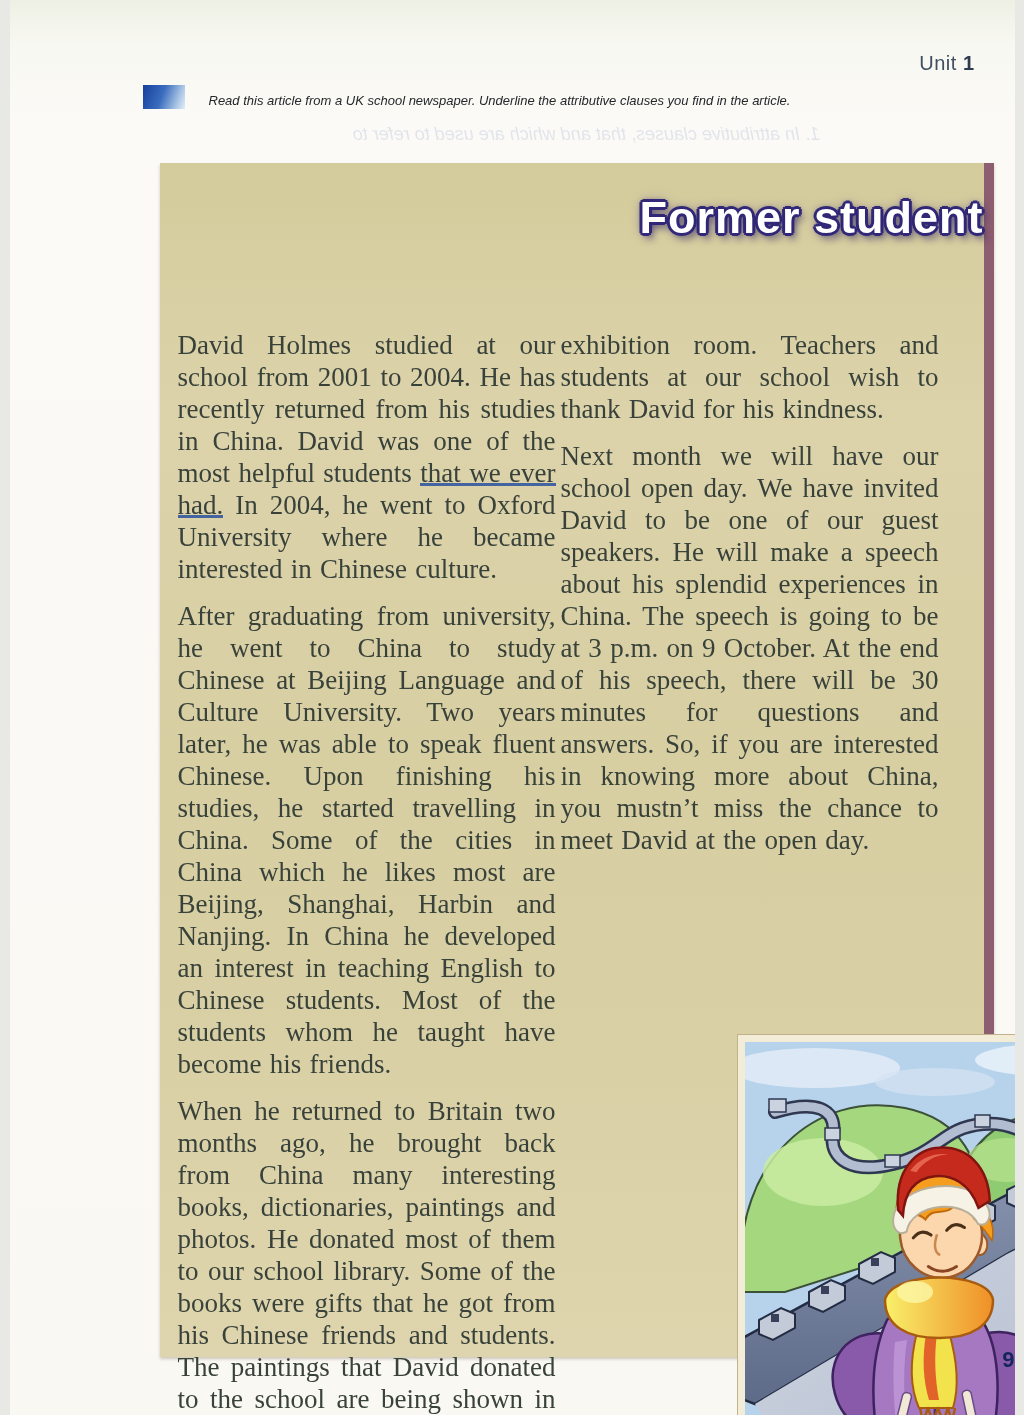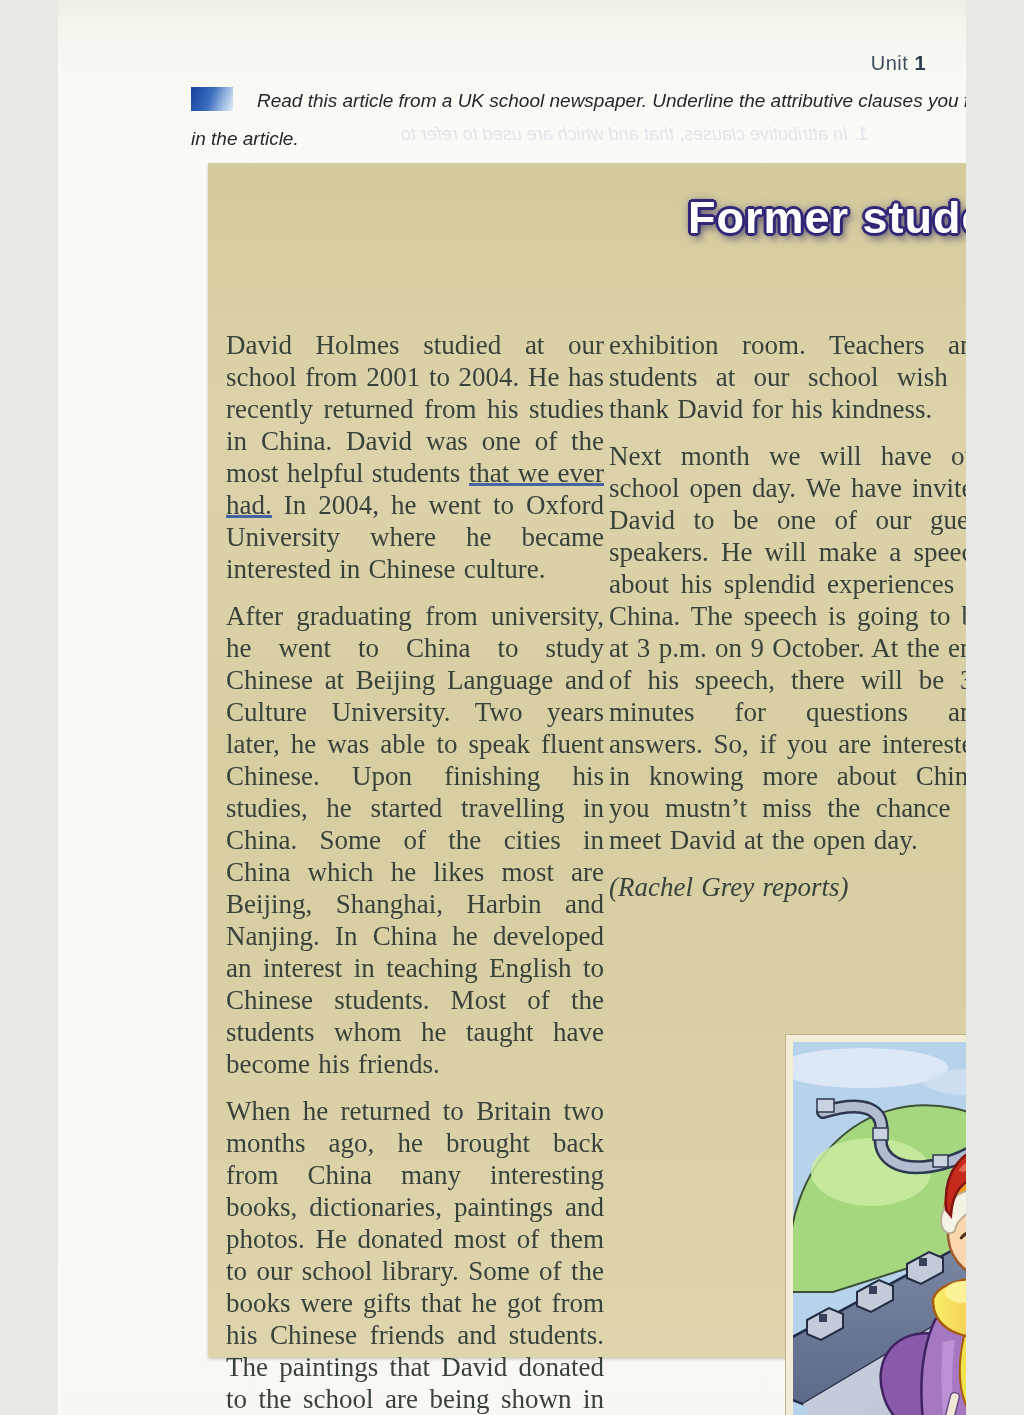--- a/index.html
+++ b/index.html
@@ -1,30 +1,30 @@
 <!DOCTYPE html>
 <html><head>
 <meta charset="utf-8">
 <style>
   html,body{margin:0;padding:0;background:#e8e8e4;}
   .page{
-    position:relative;width:908px;height:1415px;margin:0 auto;
+    position:relative;width:1005px;height:1415px;margin:0 auto;
     background:linear-gradient(180deg,#eef0e4 0%,#f8f8f2 45px,#fbfaf6 120px,#f9f8f3 100%);
     overflow:hidden;
     font-family:"Liberation Sans",sans-serif;
   }
   
   .unit-label{
     position:absolute;top:52px;right:40px;
     font-size:20px;color:#3f4e62;letter-spacing:.5px;
   }
   .unit-label .unit-num{font-weight:bold;color:#2e3c52;}
   .instruction{
     position:absolute;left:133px;top:82px;width:812px;
-    font-style:italic;font-size:19px;line-height:38px;color:#24272b;
+    font-style:italic;font-size:13px;line-height:38px;color:#24272b;
   }
   .task-marker{
     display:inline-block;width:42px;height:24px;margin-right:24px;
     vertical-align:-4px;
     background:linear-gradient(110deg,#16409c 0%,#3a6cbe 45%,#a8c4e4 80%,#e4edf7 100%);
   }
   .show-through{
     position:absolute;left:330px;top:124px;width:480px;
     transform:scaleX(-1);opacity:.13;filter:blur(.7px);
     font-style:italic;font-size:18px;color:#3d55a8;white-space:nowrap;
@@ -101,21 +101,20 @@
 
     <div class="col col-left">
       <p><span>David Holmes studied at our school from 2001 to 2004. He has recently returned from his studies in China. David was one of the most helpful students </span><span class="pen-underline">that we ever had.</span><span> In 2004, he went to Oxford University where he became interested in Chinese culture.</span></p>
       <p>After graduating from university, he went to China to study Chinese at Beijing Language and Culture University. Two years later, he was able to speak fluent Chinese. Upon finishing his studies, he started travelling in China. Some of the cities in China which he likes most are Beijing, Shanghai, Harbin and Nanjing. In China he developed an interest in teaching English to Chinese students. Most of the students whom he taught have become his friends.</p>
       <p>When he returned to Britain two months ago, he brought back from China many interesting books, dictionaries, paintings and photos. He donated most of them to our school library. Some of the books were gifts that he got from his Chinese friends and students. The paintings that David donated to the school are being shown in the</p>
     </div>
 
     <div class="col col-right">
       <p>exhibition room. Teachers and students at our school wish to thank David for his kindness.</p>
       <p>Next month we will have our school open day. We have invited David to be one of our guest speakers. He will make a speech about his splendid experiences in China. The speech is going to be at 3 p.m. on 9 October. At the end of his speech, there will be 30 minutes for questions and answers. So, if you are interested in knowing more about China, you mustn’t miss the chance to meet David at the open day.</p>
-      <p class="byline">(Rachel Grey reports)</p>
     </div>
 
     <div class="illustration">
       <svg width="380" height="452" viewBox="0 0 380 452">
         <defs>
           <linearGradient id="wallGrad" x1="0" y1="0" x2="0" y2="1">
             <stop offset="0" stop-color="#8793ae"></stop>
               <stop offset="1" stop-color="#5d6a88"></stop>
           </linearGradient>
           <linearGradient id="walkGrad" x1="0" y1="0" x2="1" y2="1">

